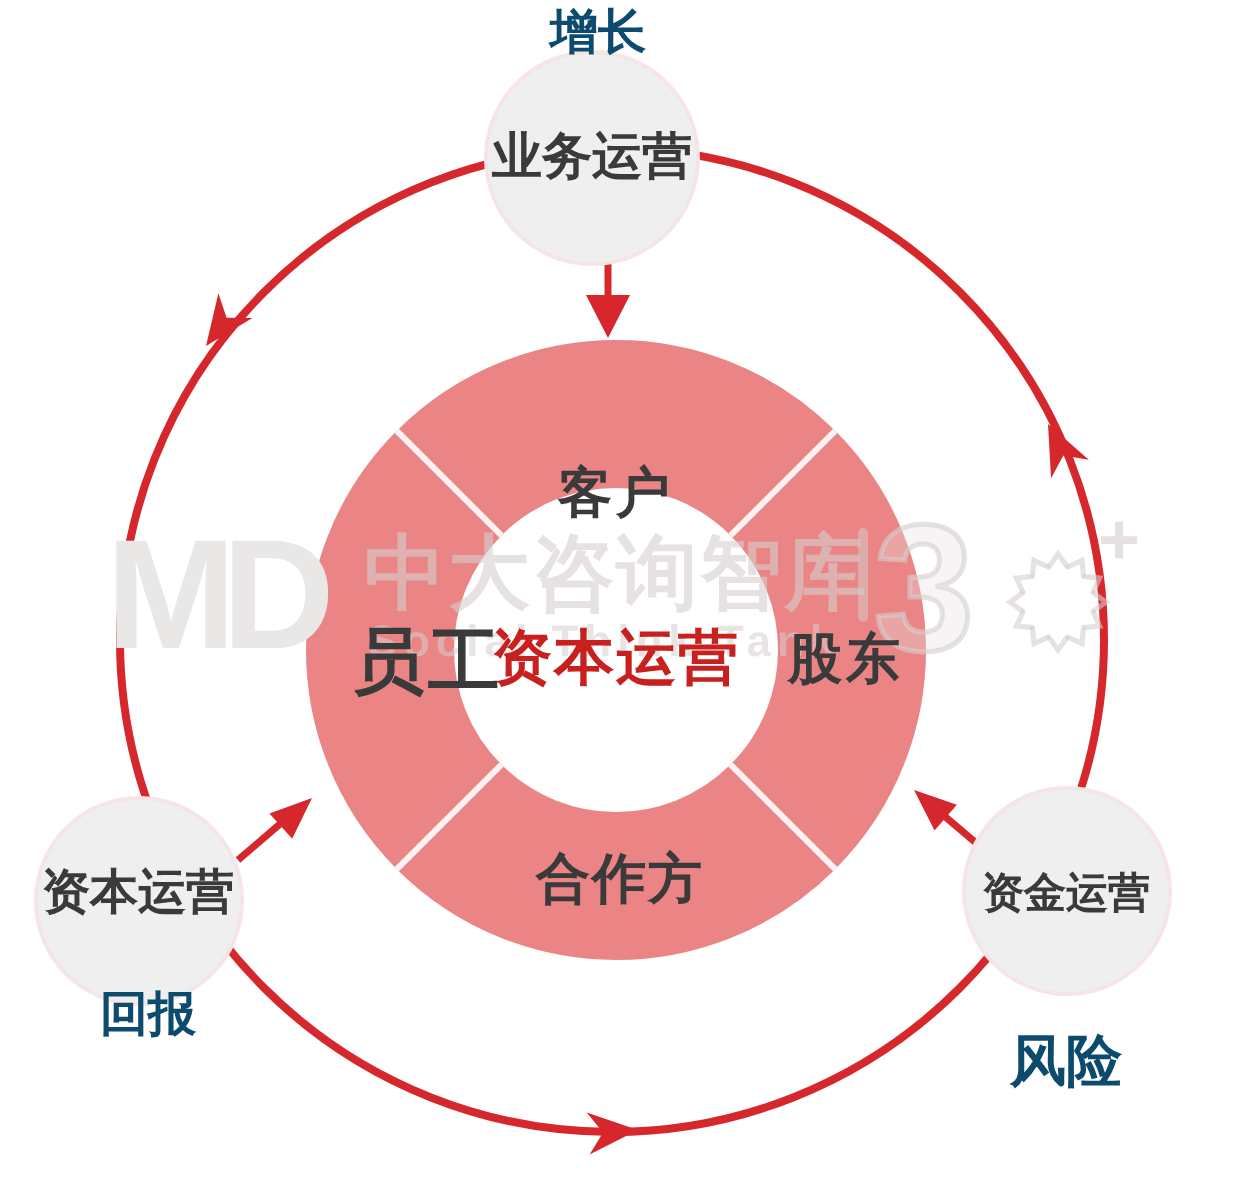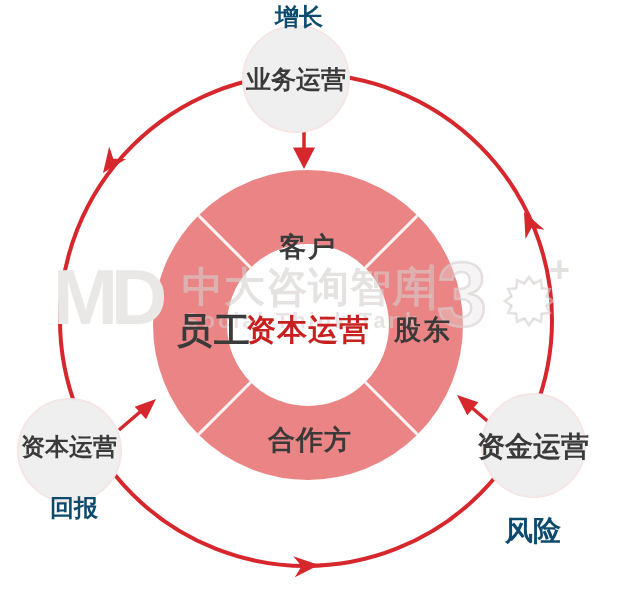--- a/index.html
+++ b/index.html
@@ -33,21 +33,21 @@
   .red{color:#0c4a6e;}
   .lbl-growth{left:299px;top:17px;font-size:24px;}
   .lbl-biz{left:296px;top:79px;font-size:25px;font-family:Liberation Serif, serif;}
   .lbl-customer{left:308px;top:222px;font-size:27px;letter-spacing:2px;margin-top:25px;}
   .lbl-employee{left:186px;top:331px;font-size:36px;letter-spacing:2px;margin-left:28px;}
   .lbl-shareholder{left:423px;top:330px;font-size:27px;letter-spacing:2px;}
   .lbl-partner{left:310px;top:440px;font-size:27px;letter-spacing:1px;}
   .lbl-core{left:308px;top:330px;font-size:30px;color:#c81f1f;letter-spacing:1px;}
   .lbl-capital{left:69px;top:447px;font-size:24px;}
   .lbl-return{left:74px;top:508px;font-size:24px;}
-  .lbl-fund{left:533px;top:447px;font-size:28px;}
+  .lbl-fund{left:533px;top:447px;font-size:21px;}
   .lbl-risk{left:533px;top:531px;font-size:28px;}
 </style>
 </head>
 <body>
 
 <div class="stage">
 
   <svg class="layer" viewBox="0 0 618 596">
 
     <circle cx="306" cy="320" r="246" fill="none" stroke="#d6272d" stroke-width="4"></circle>

